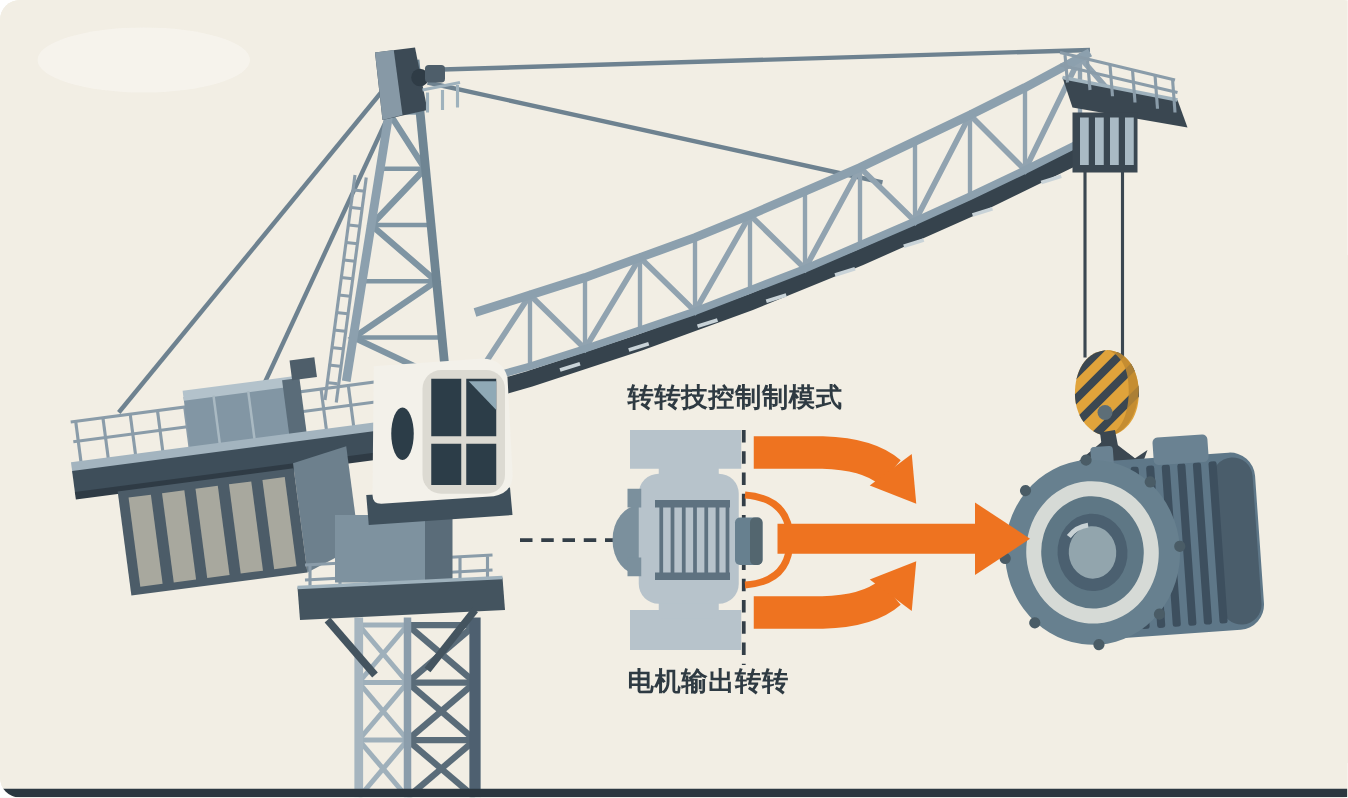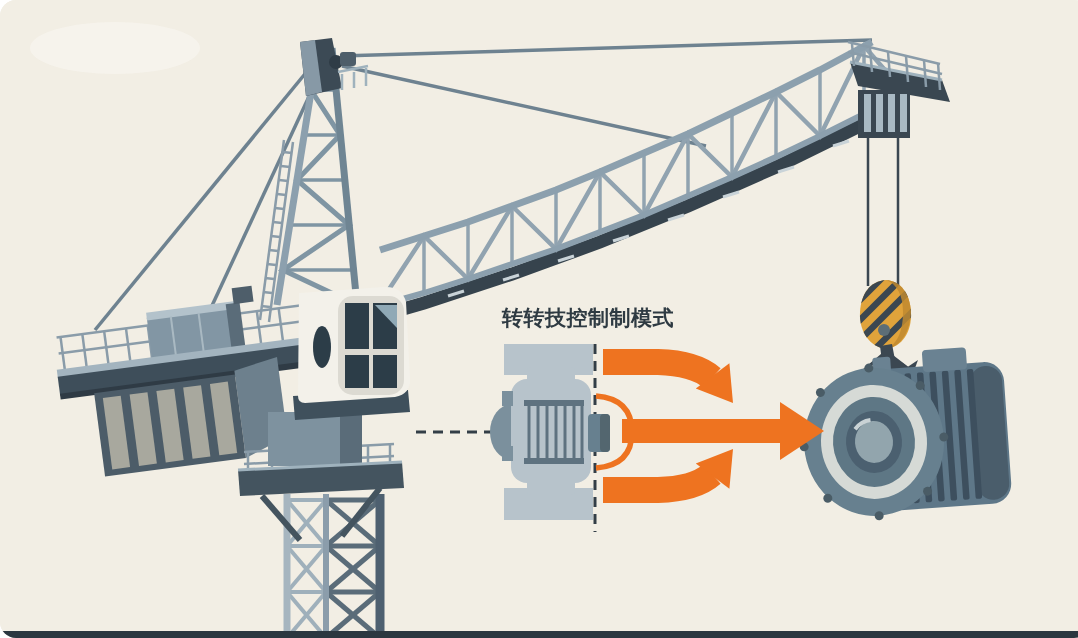--- a/index.html
+++ b/index.html
@@ -350,13 +350,14 @@
         <path d="M603,490 L658,490 Q695,489 712,474" fill="none" stroke="#ee7320" stroke-width="26"></path>
         <polygon points="733,449 695.8,463.6 729.4,488.8"></polygon>
       </g>
     </g>
   </g>
 
   <rect x="0" y="631" width="1078" height="7" fill="#2b3740"></rect>
 </svg>
 
   <div class="label label-control">转转技控制制模式</div>
+  <div class="label label-output">电机输出转转</div>
 </div>
 
 </body></html>

